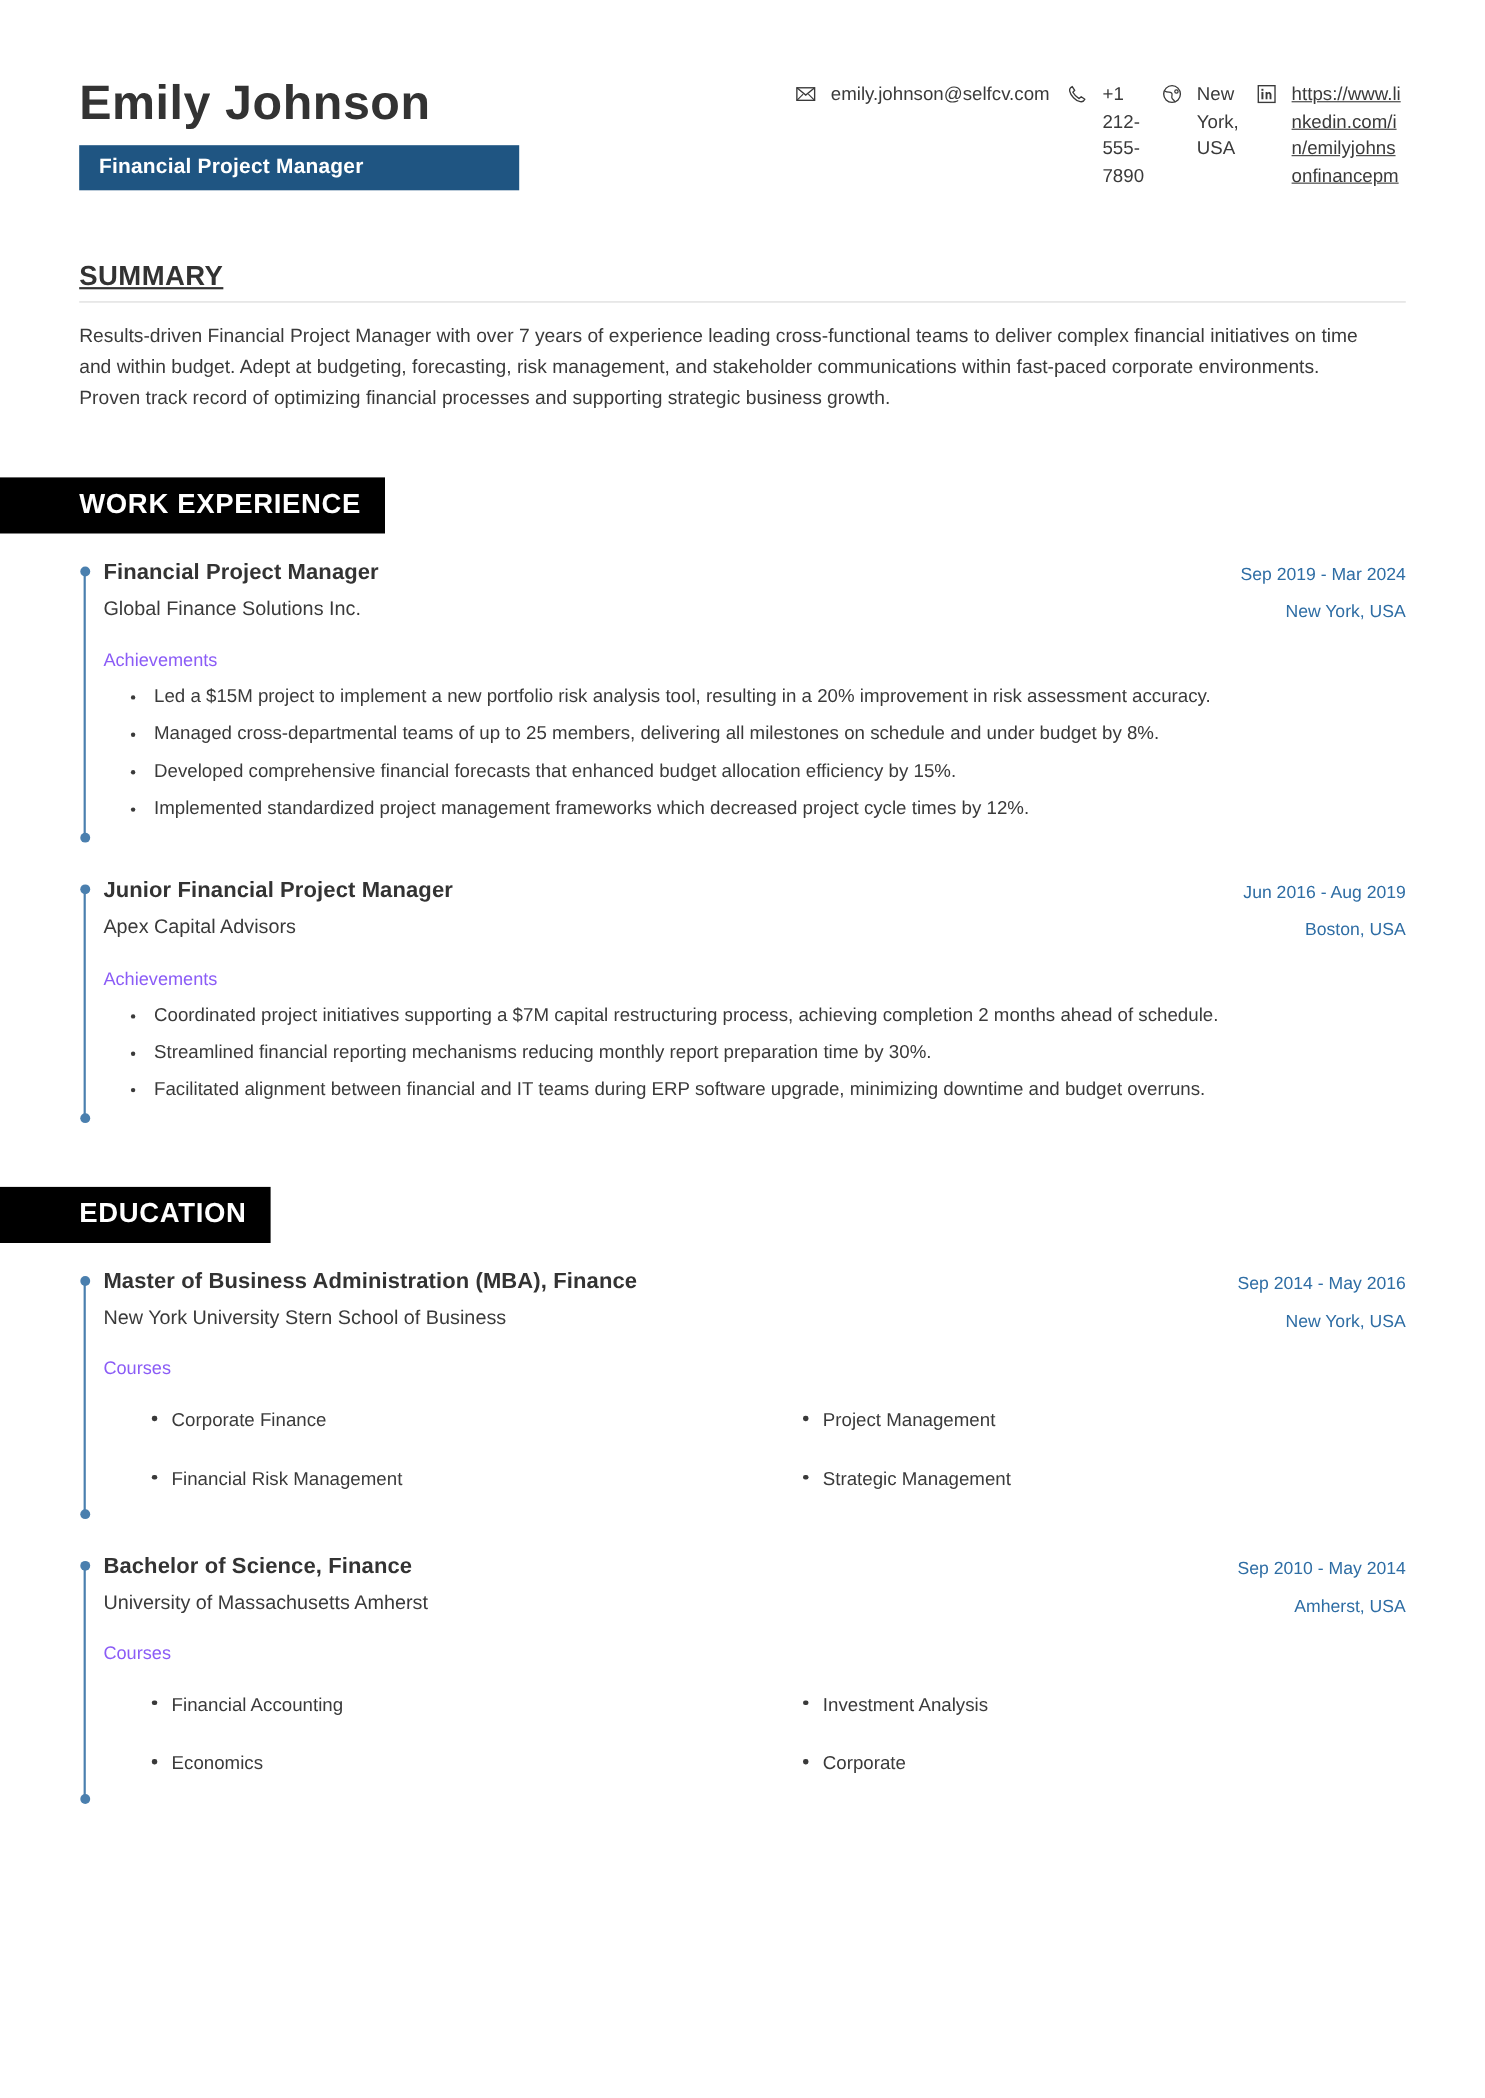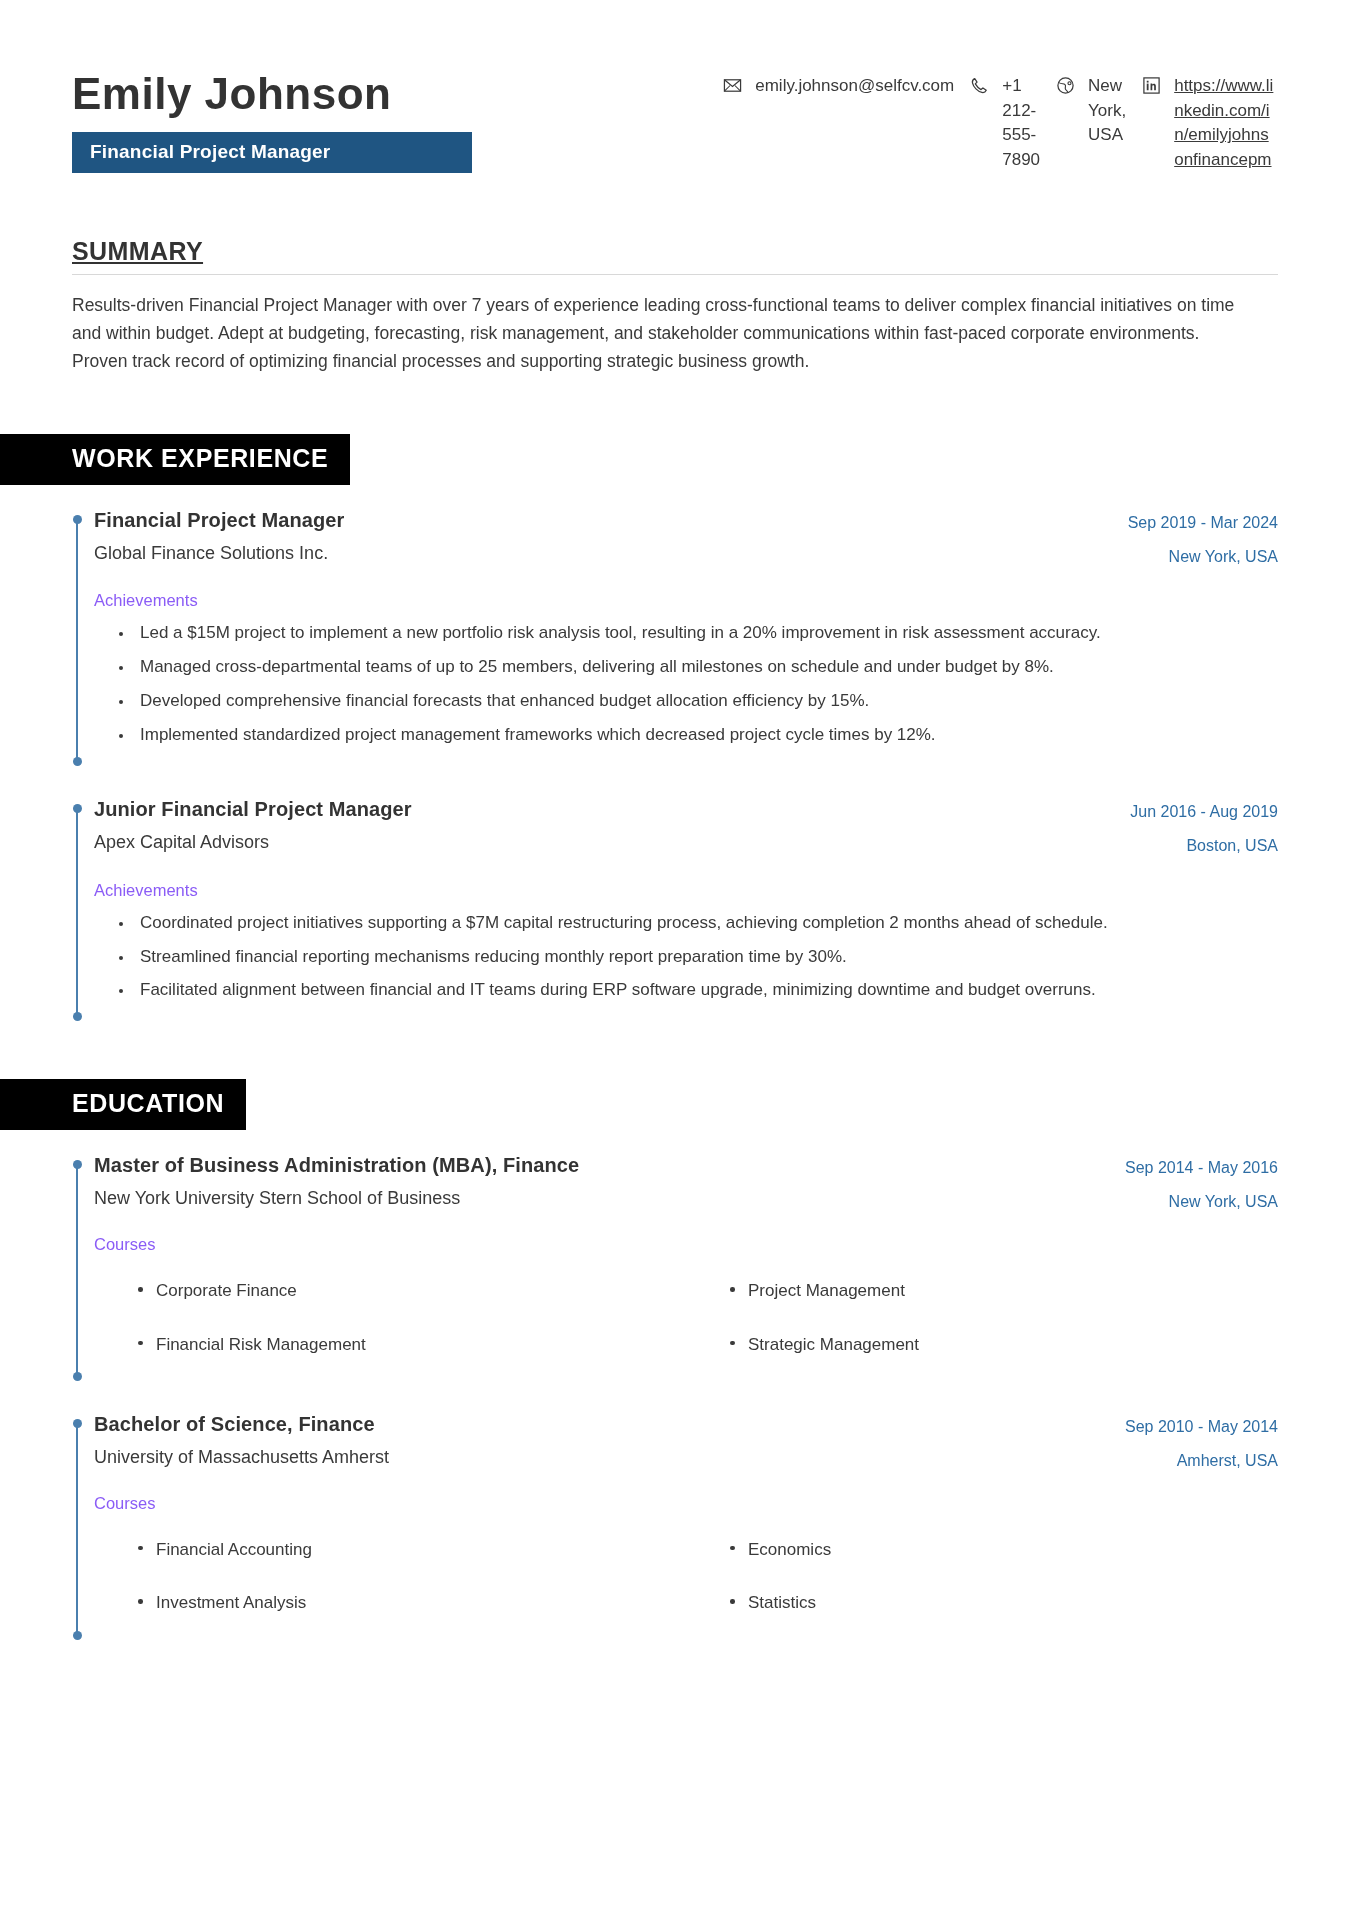--- a/index.html
+++ b/index.html
@@ -422,22 +422,22 @@
             <div class="entry-org">University of Massachusetts Amherst</div>
           </div>
           <div class="entry-right">
             <span class="entry-date">Sep 2010 - May 2014</span>
             <span class="entry-location">Amherst, USA</span>
           </div>
         </div>
         <div class="sub-label">Courses</div>
         <div class="courses-grid">
           <div class="course-item">Financial Accounting</div>
+          <div class="course-item">Investment Analysis</div>
           <div class="course-item">Economics</div>
-          <div class="course-item">Investment Analysis</div>
-          <div class="course-item">Statistics</div>
+          <div class="course-item">Corporate</div>
         </div>
       </div>
 
     </div>
   </div>
 
 </div>
 
 </body></html>

